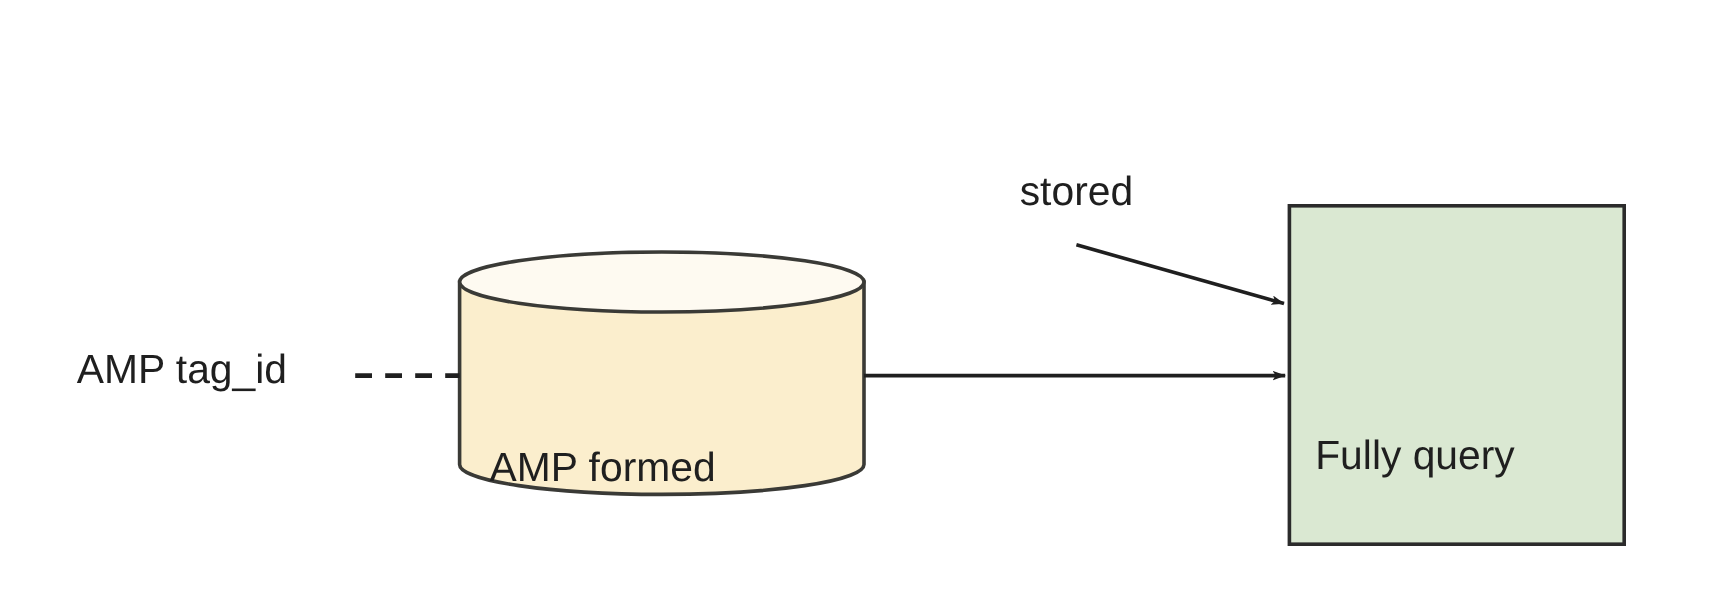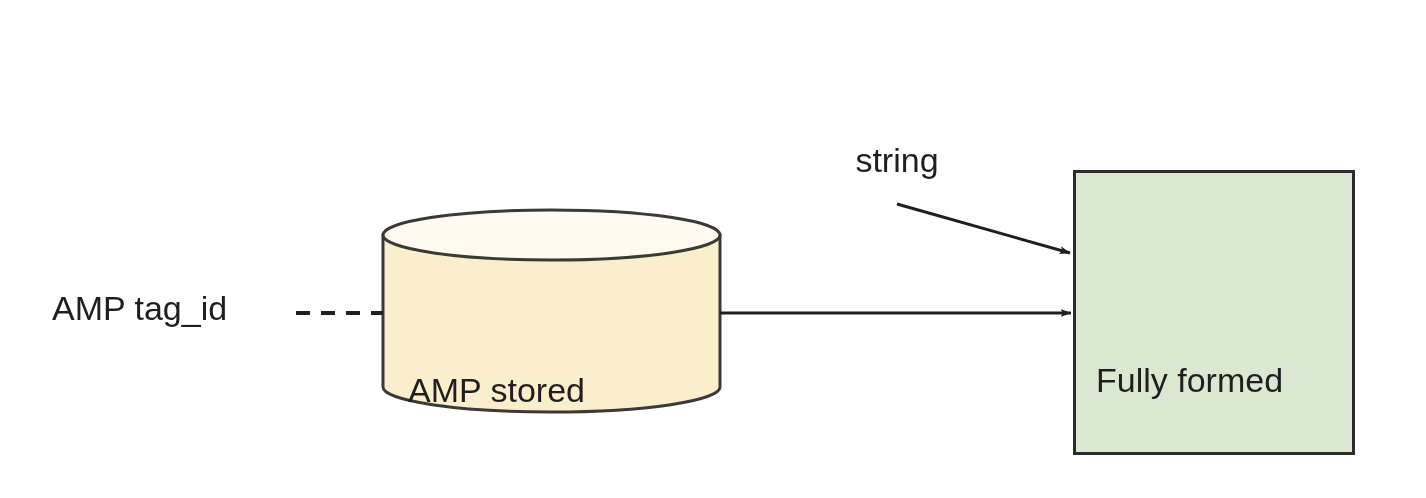--- a/index.html
+++ b/index.html
@@ -24,21 +24,21 @@
   }
   .node-text {
     position: absolute;
     color: #1f1f1f;
     font-size: 34px;
     line-height: 45px;
     white-space: pre;
     letter-spacing: 0px;
   }
   #label-amp-tag-id {
-    left: 52px;
+    left: 64px;
     top: 286px;
   }
   #label-query-params {
     left: 797px;
     top: 48px;
     width: 200px;
     text-align: center;
   }
   #label-stored-request {
     left: 408px;
@@ -79,26 +79,26 @@
     </g>
 
     <g>
       <line x1="897" y1="204" x2="1070" y2="253" stroke="#1f1f1f" stroke-width="3" marker-end="url(#arrow-solid)"></line>
     </g>
   </svg>
 
   <div class="node-text" id="label-amp-tag-id">AMP tag_id</div>
 
   <div class="node-text" id="label-query-params">
-    <div>string</div>
+    <div>stored</div>
   </div>
 
   <div class="node-text" id="label-stored-request">
-    <div>AMP stored</div>
+    <div>AMP formed</div>
     
   </div>
 
   <div class="node-text" id="label-fully-formed-ortb">
-    <div>Fully formed</div>
+    <div>Fully query</div>
     <div>ORTB</div>
   </div>
 
 </div>
 
 </body></html>

